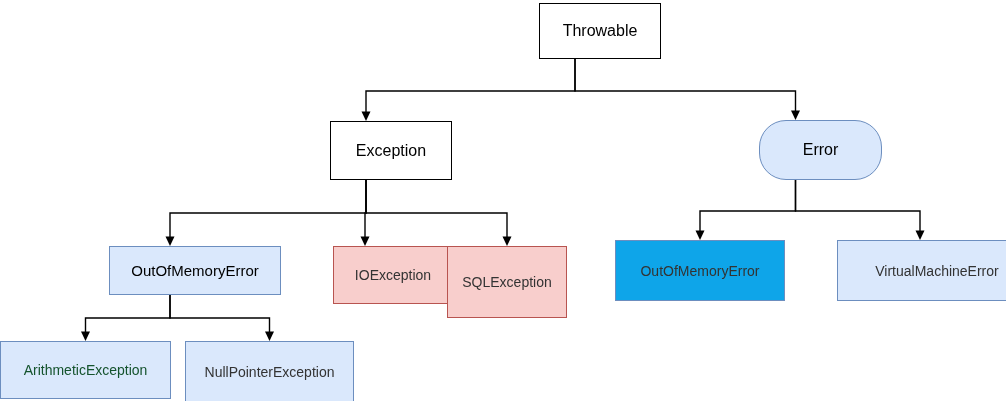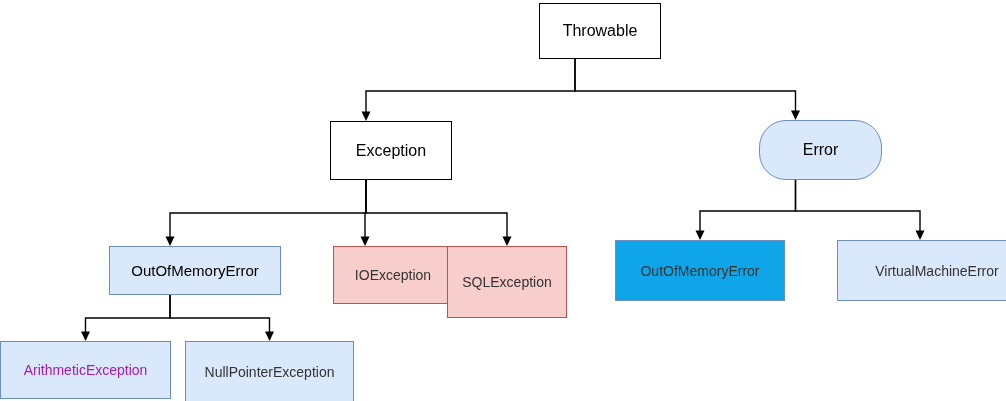--- a/index.html
+++ b/index.html
@@ -68,15 +68,15 @@
     </svg>
 
   <div class="node white bold" style="left: 514px; top: 3px; width: 122px; height: 56px; font-size: 16px; background: rgb(255, 255, 255); border-color: rgb(0, 0, 0); color: rgb(0, 0, 0);">Throwable</div>
   <div class="node white bold" style="left: 305px; top: 121px; width: 122px; height: 59px; font-size: 16px; background: rgb(255, 255, 255); border-color: rgb(0, 0, 0); color: rgb(0, 0, 0);">Exception</div>
   <div class="node blue bold" style="left: 734px; top: 120px; width: 123px; height: 60px; font-size: 16px; background: rgb(218, 232, 252); border-color: rgb(108, 142, 191); color: rgb(0, 0, 0); border-radius: 27px;">Error</div>
   <div class="node blue bold" style="left: 84px; top: 246px; width: 172px; height: 49px; font-size: 15px; background: rgb(218, 232, 252); border-color: rgb(108, 142, 191); color: rgb(0, 0, 0);">OutOfMemoryError</div>
   <div class="node red" style="left: 305px; top: 246px; width: 120px; height: 58px; font-size: 14px; background: rgb(248, 206, 204); border-color: rgb(184, 84, 80); color: rgb(51, 51, 51); margin-left: 28px;">IOException</div>
   <div class="node red" style="left: 447px; top: 246px; width: 120px; height: 72px; font-size: 14px; background: rgb(248, 206, 204); border-color: rgb(184, 84, 80); color: rgb(51, 51, 51);">SQLException</div>
   <div class="node blue" style="left: 615px; top: 240px; width: 170px; height: 61px; font-size: 14px; background: #0ea5e9; border-color: rgb(108, 142, 191); color: rgb(51, 51, 51);">OutOfMemoryError</div>
   <div class="node blue" style="left: 837px; top: 240px; width: 200px; height: 61px; font-size: 14px; background: rgb(218, 232, 252); border-color: rgb(108, 142, 191); color: rgb(51, 51, 51);">VirtualMachineError</div>
-  <div class="node blue" style="left: 0px; top: 341px; width: 171px; height: 58px; font-size: 14px; background: rgb(218, 232, 252); border-color: rgb(108, 142, 191); color: #a21caf;">ArithmeticException</div>
+  <div class="node blue" style="left: 0px; top: 341px; width: 171px; height: 58px; font-size: 14px; background: rgb(218, 232, 252); border-color: rgb(108, 142, 191); color: #14532d;">ArithmeticException</div>
   <div class="node blue" style="left: 185px; top: 341px; width: 169px; height: 62px; font-size: 14px; background: rgb(218, 232, 252); border-color: rgb(108, 142, 191); color: rgb(51, 51, 51);">NullPointerException</div>
 </div>
 
 </body></html>

